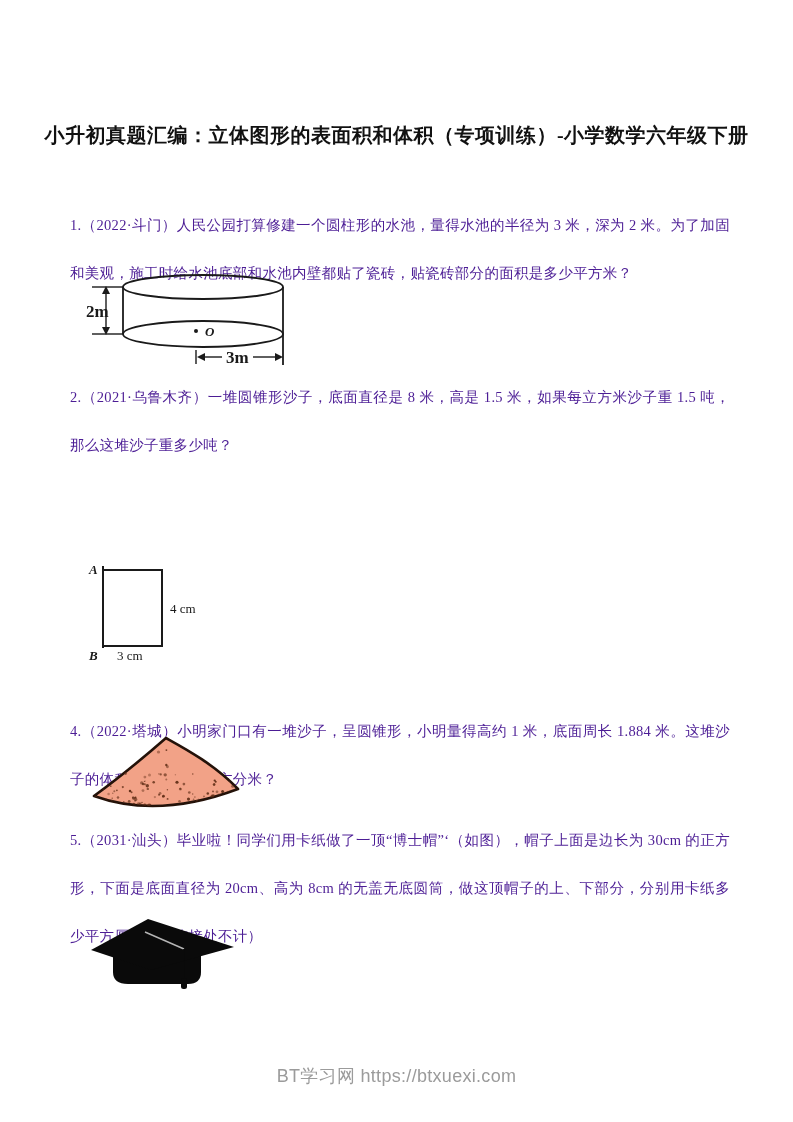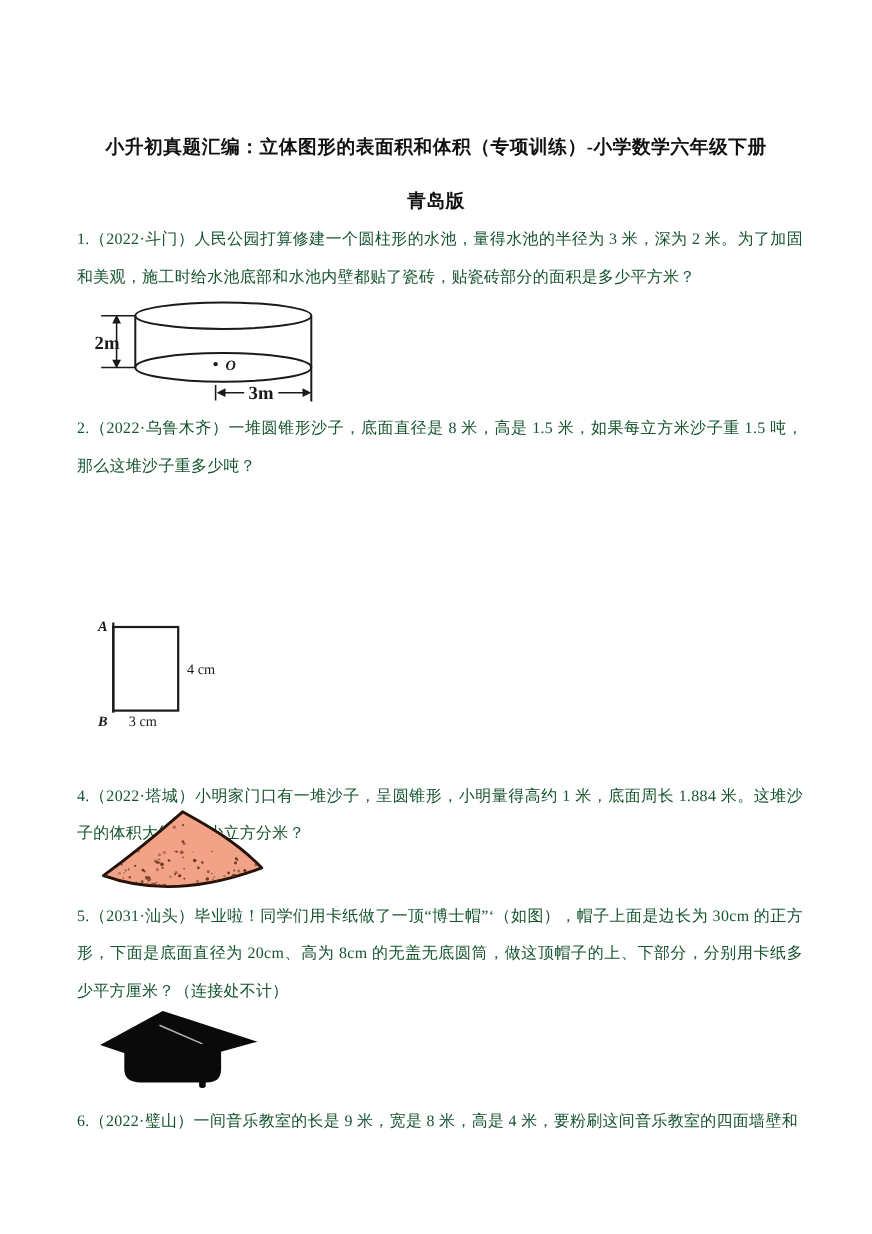--- a/index.html
+++ b/index.html
@@ -8,33 +8,33 @@
     width:793px;height:1122px;
     background:#ffffff;
     overflow:hidden;
     font-family:"Liberation Serif", serif;
     color:#1f1f1f;
   }
   .title-line{
     position:absolute;left:0;width:100%;
     text-align:center;
     font-weight:bold;
-    font-size:17px;
+    font-size:20px;
     letter-spacing:0.5px;
     color:#111;
   }
   .title-1{top:122px;}
   .title-2{top:171px;}
   .problem{
     position:absolute;left:70px;width:660px;
     font-size:14.5px;
-    line-height:34px;
+    line-height:48px;
     letter-spacing:0.3px;
     text-align:justify;
-    color:#14532d;
+    color:#4c1d95;
   }
   .p1{top:201px;}
   .p2{top:373px;}
   .p3{top:529px;}
   .p4{top:707px;}
   .p5{top:816px;}
   .p6{top:1003px;}
   .diagram{position:absolute;}
   .dg-cylinder{left:85px;top:272px;}
   .dg-rect{left:85px;top:560px;}
@@ -49,21 +49,20 @@
     color:#9b9b9b;
     letter-spacing:0.3px;
   }
 </style>
 </head>
 <body>
 
 <div class="page">
 
   <div class="title-line title-1">小升初真题汇编：立体图形的表面积和体积（专项训练）-小学数学六年级下册</div>
-  <div class="title-line title-2">青岛版</div>
 
   <div class="problem p1">1.（2022·斗门）人民公园打算修建一个圆柱形的水池，量得水池的半径为 3 米，深为 2 米。为了加固和美观，施工时给水池底部和水池内壁都贴了瓷砖，贴瓷砖部分的面积是多少平方米？</div>
 
   <svg class="diagram dg-cylinder" width="215" height="102" viewBox="0 0 215 102">
     <g stroke="#1a1a1a" stroke-width="1.8" fill="none">
       <ellipse cx="118" cy="15" rx="80" ry="12"></ellipse>
       <ellipse cx="118" cy="62" rx="80" ry="13"></ellipse>
       <line x1="38" y1="15" x2="38" y2="62"></line>
       <line x1="198" y1="15" x2="198" y2="93"></line>
 
@@ -80,21 +79,21 @@
       <polygon points="21,63 17,55 25,55"></polygon>
       <polygon points="112,85 120,81 120,89"></polygon>
       <polygon points="198,85 190,81 190,89"></polygon>
       <circle cx="111" cy="59" r="2"></circle>
     </g>
     <text class="dim-label" x="1" y="45" font-size="17" fill="#1a1a1a">2m</text>
     <text class="dim-label" x="120" y="64" font-size="13" font-style="italic" fill="#1a1a1a">O</text>
     <text class="dim-label" x="141" y="91" font-size="17" fill="#1a1a1a">3m</text>
   </svg>
 
-  <div class="problem p2">2.（2022·乌鲁木齐）一堆圆锥形沙子，底面直径是 8 米，高是 1.5 米，如果每立方米沙子重 1.5 吨，那么这堆沙子重多少吨？</div>
+  <div class="problem p2">2.（2021·乌鲁木齐）一堆圆锥形沙子，底面直径是 8 米，高是 1.5 米，如果每立方米沙子重 1.5 吨，那么这堆沙子重多少吨？</div>
 
 
   <svg class="diagram dg-rect" width="170" height="108" viewBox="0 0 170 108">
     <rect x="18" y="10" width="59" height="76" fill="none" stroke="#1a1a1a" stroke-width="2"></rect>
     <line x1="18" y1="6" x2="18" y2="88" stroke="#1a1a1a" stroke-width="2"></line>
     <text class="dim-label" x="4" y="14" font-size="13" font-style="italic" fill="#1a1a1a">A</text>
     <text class="dim-label" x="4" y="100" font-size="13" font-style="italic" fill="#1a1a1a">B</text>
     <text x="85" y="53" font-size="13" fill="#1a1a1a" font-family="Liberation Serif, serif">4 cm</text>
     <text x="32" y="100" font-size="13" fill="#1a1a1a" font-family="Liberation Serif, serif">3 cm</text>
   </svg>
@@ -297,16 +296,16 @@
   <svg class="diagram dg-cap" width="150" height="88" viewBox="0 0 150 88">
     <g fill="#0a0a0a">
       <path d="M 25 32 L 25 56 Q 25 68 40 68 L 100 68 Q 113 68 113 56 L 113 30 Z"></path>
       <polygon points="60,3 3,34 63,54 146,31"></polygon>
       <polyline points="57,16 96,33" fill="none" stroke="#b5b5b5" stroke-width="1.4"></polyline>
       <line x1="96" y1="33" x2="96" y2="63" stroke="#0a0a0a" stroke-width="1.8"></line>
       <rect x="93" y="62" width="6" height="11" rx="2.5"></rect>
     </g>
   </svg>
 
-  <div class="problem p6">6.（2022·璧山）一间音乐教室的长是 9 米，宽是 8 米，高是 4 米，要粉刷这间音乐教室的四面墙壁和</div>
-
+
+  <div class="footer">BT学习网 https://btxuexi.com</div>
 
 </div>
 
 </body></html>

